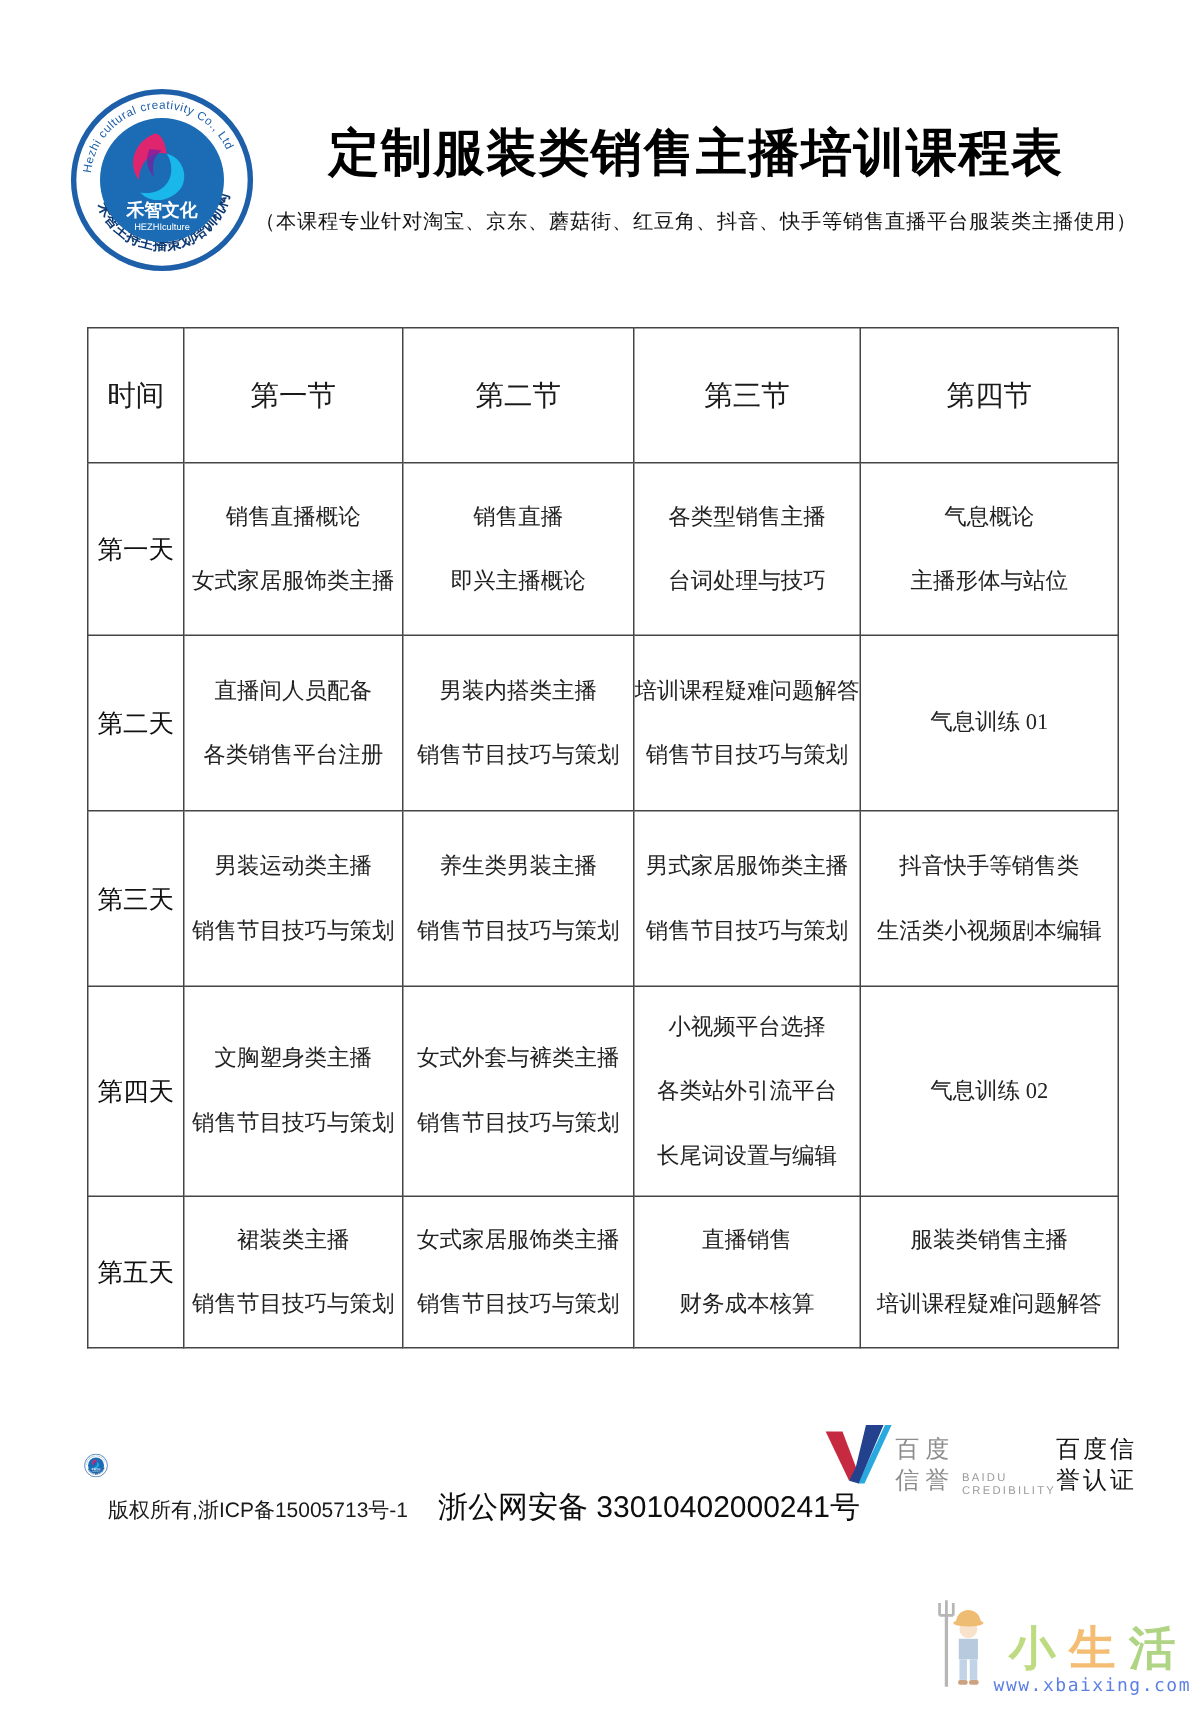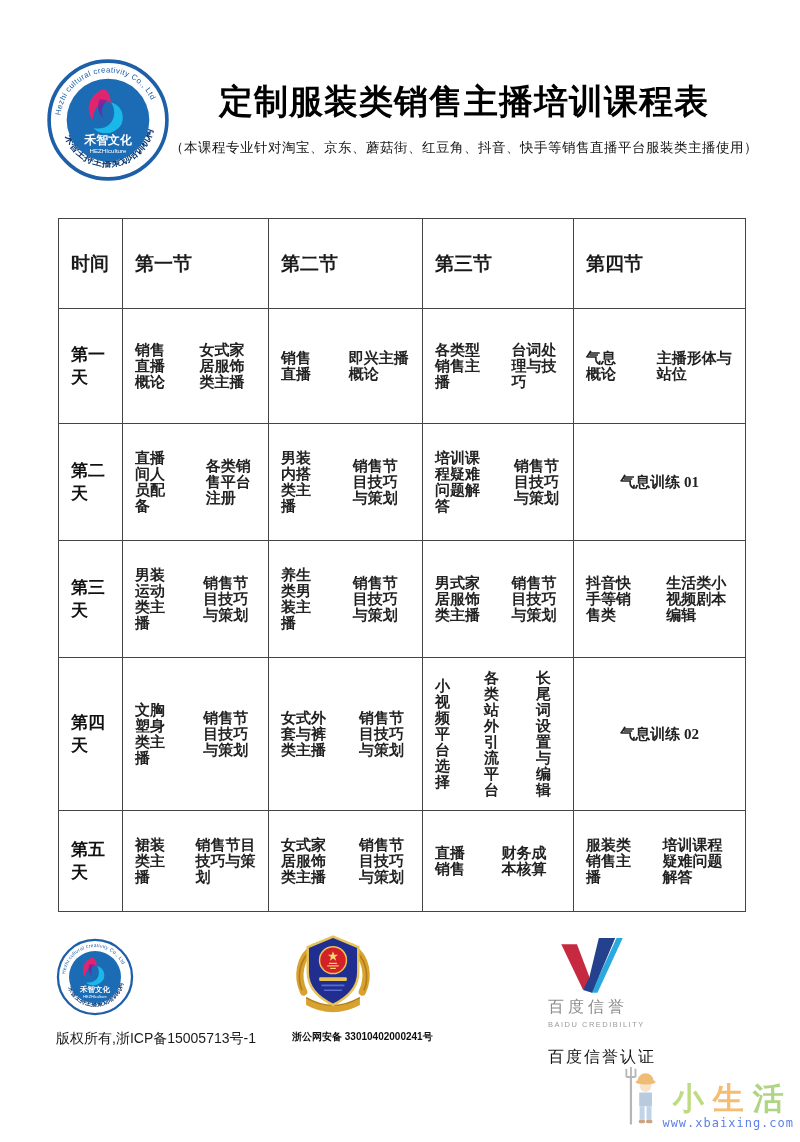--- a/index.html
+++ b/index.html
@@ -3,48 +3,48 @@
 <meta charset="utf-8">
 <style>
   html,body{margin:0;padding:0;background:#fff;}
   .page{position:relative;width:800px;height:1142px;background:#ffffff;overflow:hidden;
         font-family:"Liberation Serif","DejaVu Serif",serif;color:#1c1c1c;}
 
   
   .header{position:absolute;top:58px;left:46px;width:710px;display:flex;align-items:flex-start;}
   .logo-lg{width:124px;height:124px;flex:none;}
   .title-block{flex:1;text-align:center;padding-top:24px;margin-right:26px;}
-  .main-title{font-family:Liberation Serif, serif;font-weight:bold;
+  .main-title{font-family:Liberation Sans, sans-serif;font-weight:bold;
               font-size:34px;line-height:40px;color:#000;letter-spacing:1px;}
   .subtitle{margin-top:17px;font-size:13.5px;color:#151515;letter-spacing:0.5px;white-space:nowrap;}
 
   
   table.schedule{position:absolute;left:58px;top:218px;width:687px;border-collapse:collapse;
                  table-layout:fixed;}
-  table.schedule td,table.schedule th{border:1px solid #444;text-align:left;vertical-align:middle;
-                 padding:12px;font-weight:bold;}
+  table.schedule td,table.schedule th{border:1px solid #444;text-align:center;vertical-align:middle;
+                 padding:0;font-weight:normal;}
   table.schedule thead tr{height:90px;}
   table.schedule thead th{font-size:19px;color:#1a1a1a;}
   table.schedule tbody tr:nth-child(1){height:115px;}
   table.schedule tbody tr:nth-child(2){height:117px;}
   table.schedule tbody tr:nth-child(3){height:117px;}
   table.schedule tbody tr:nth-child(4){height:140px;}
   table.schedule tbody tr:nth-child(5){height:101px;}
   .day-cell{font-size:17px;color:#111;}
-  .cell-lines{display:flex;flex-direction:row;justify-content:center;align-items:center;gap:27px;}
+  .cell-lines{display:flex;flex-direction:column;justify-content:center;align-items:center;gap:27px;}
   .cell-line{font-size:15px;color:#222;line-height:16px;}
 
   
-  .footer-left,.footer-center,.footer-right{position:absolute;display:flex;flex-direction:column;
-       align-items:flex-start;width:216px;font-family:"Liberation Sans","DejaVu Sans",sans-serif;}
+  .footer-left,.footer-center,.footer-right{position:absolute;display:flex;flex-direction:row;
+       align-items:flex-end;width:216px;font-family:"Liberation Sans","DejaVu Sans",sans-serif;}
   .footer-left{left:56px;top:938px;}
   .footer-center{left:292px;top:930px;}
   .footer-right{left:548px;top:938px;}
   .copyright-text{margin-top:14px;font-size:14px;color:#1a1a1a;white-space:nowrap;}
-  .police-text{margin-top:12px;font-size:10px;font-weight:bold;color:#0d0d0d;white-space:nowrap;}
+  .police-text{margin-top:12px;font-size:20px;font-weight:normal;color:#0d0d0d;white-space:nowrap;}
   .baidu-cn{margin-top:3px;font-size:16px;color:#8c8c8c;letter-spacing:4px;}
   .baidu-en{margin-top:2px;font-size:7.5px;color:#9a9a9a;letter-spacing:1.5px;}
   .baidu-caption{margin-top:18px;font-size:16px;color:#141414;letter-spacing:2px;}
 
   
   .watermark{position:absolute;right:6px;bottom:12px;display:flex;align-items:flex-end;opacity:0.72;}
   .wm-farmer{width:38px;height:64px;margin-right:2px;}
   .wm-text{display:flex;flex-direction:column;align-items:center;}
   .wm-chars{display:flex;gap:9px;font-family:"Liberation Sans","DejaVu Sans",sans-serif;
             font-weight:bold;font-size:31px;line-height:32px;}

